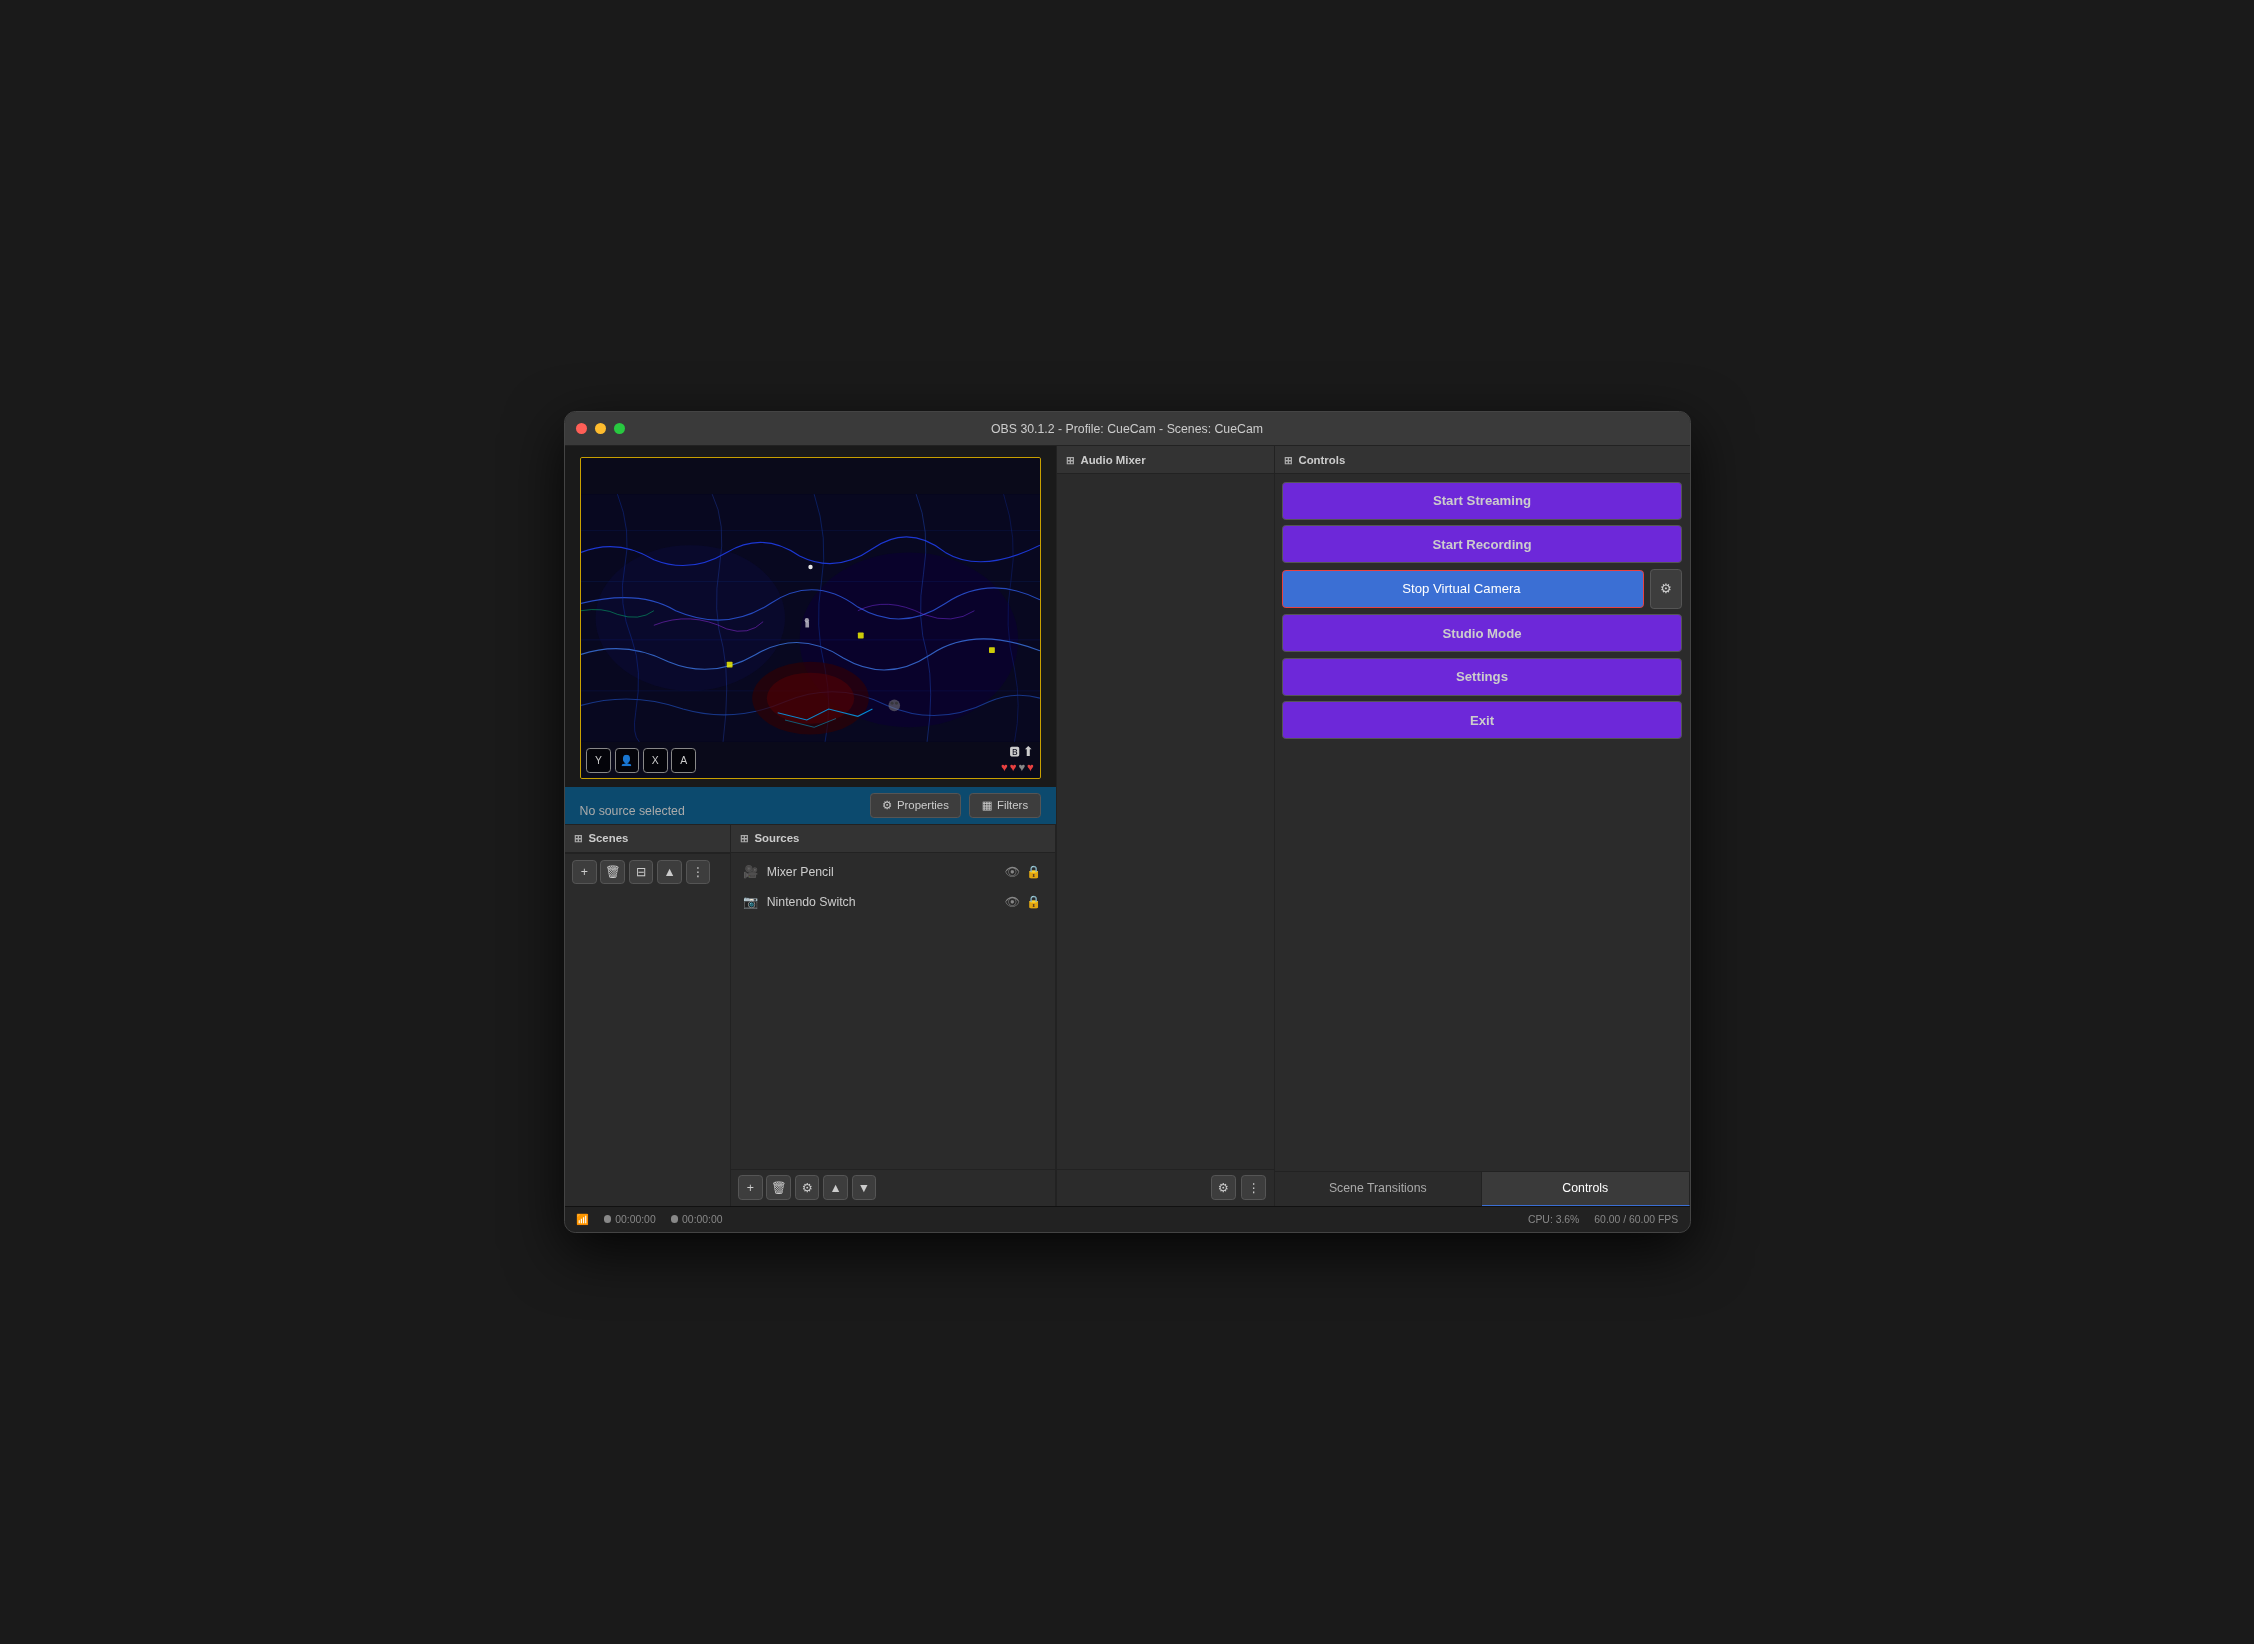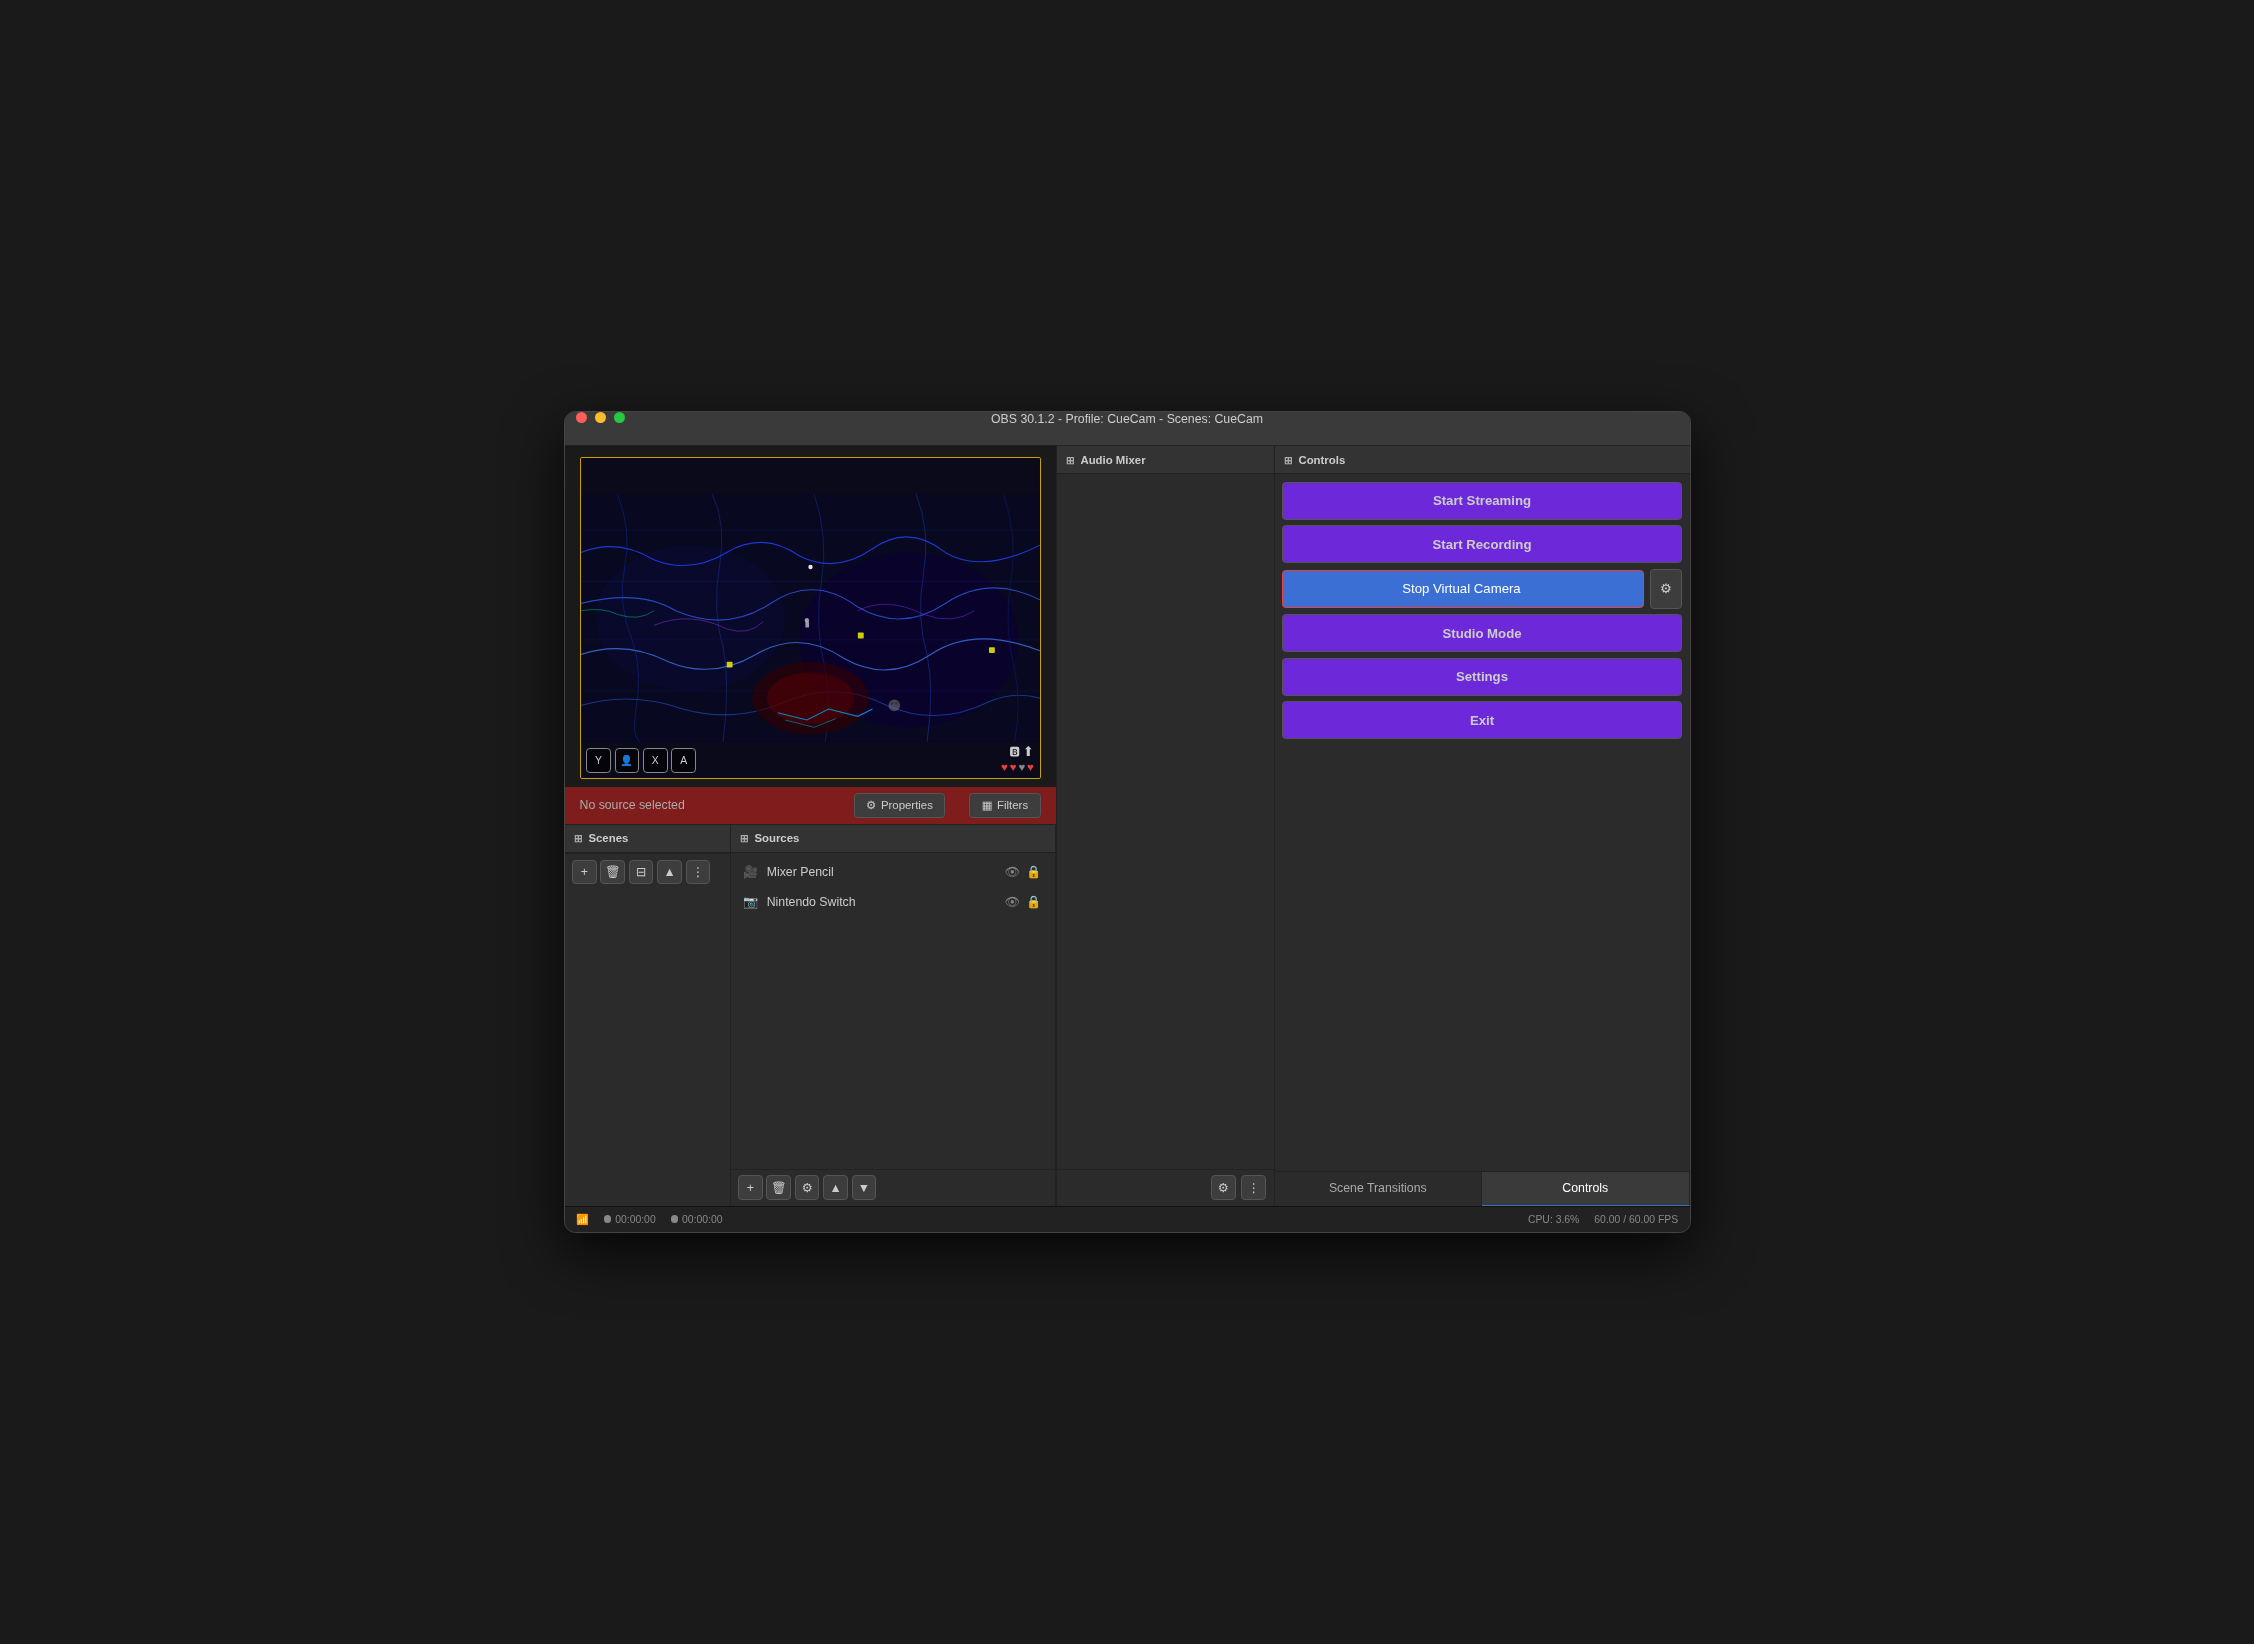--- a/index.html
+++ b/index.html
@@ -19,21 +19,21 @@
       overflow: hidden;
       box-shadow: 0 19px 57px rgba(0,0,0,0.8);
       display: flex;
       flex-direction: column;
       border: 0.9px solid #444;
     }
     .titlebar {
       background: #3a3a3a;
       height: 34px;
       display: flex;
-      align-items: flex-start;
+      align-items: center;
       padding: 0 11.4px;
       border-bottom: 0.9px solid #222;
       flex-shrink: 0;
       position: relative;
     }
     .traffic-lights {
       display: flex;
       gap: 7.6px;
       align-items: center;
     }
@@ -125,25 +125,25 @@
       align-items: center;
       gap: 2.8px;
     }
     .heart-icons {
       display: flex;
       gap: 1.9px;
     }
     .heart { color: #e84040; font-size: 11.4px; }
     .heart-empty { color: #888; font-size: 11.4px; }
     .toolbar-area {
-      background: #7f1d1d;
+      background: #0c4a6e;
       padding: 5.7px 15px;
       display: flex;
-      align-items: center;
-      gap: 24px;
+      align-items: flex-end;
+      gap: 8px;
       border-bottom: 0.9px solid #222;
       flex-shrink: 0;
     }
     .no-source-label {
       color: #aaa;
       font-size: 12.3px;
       flex: 1;
     }
     .toolbar-btn {
       background: #3d3d3d;

